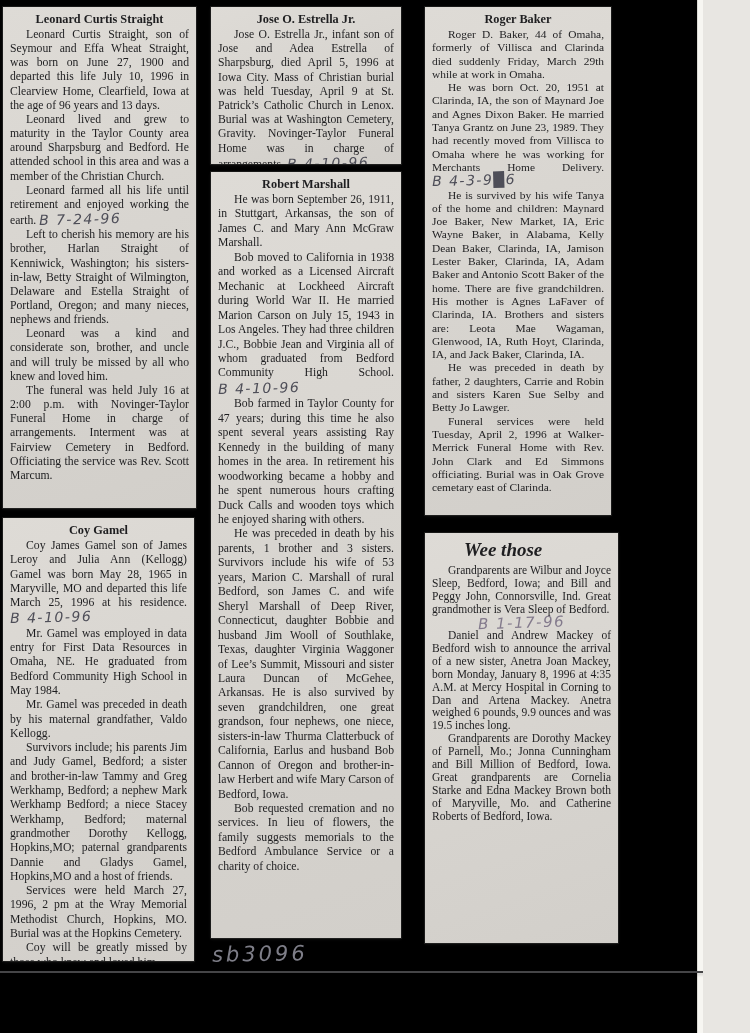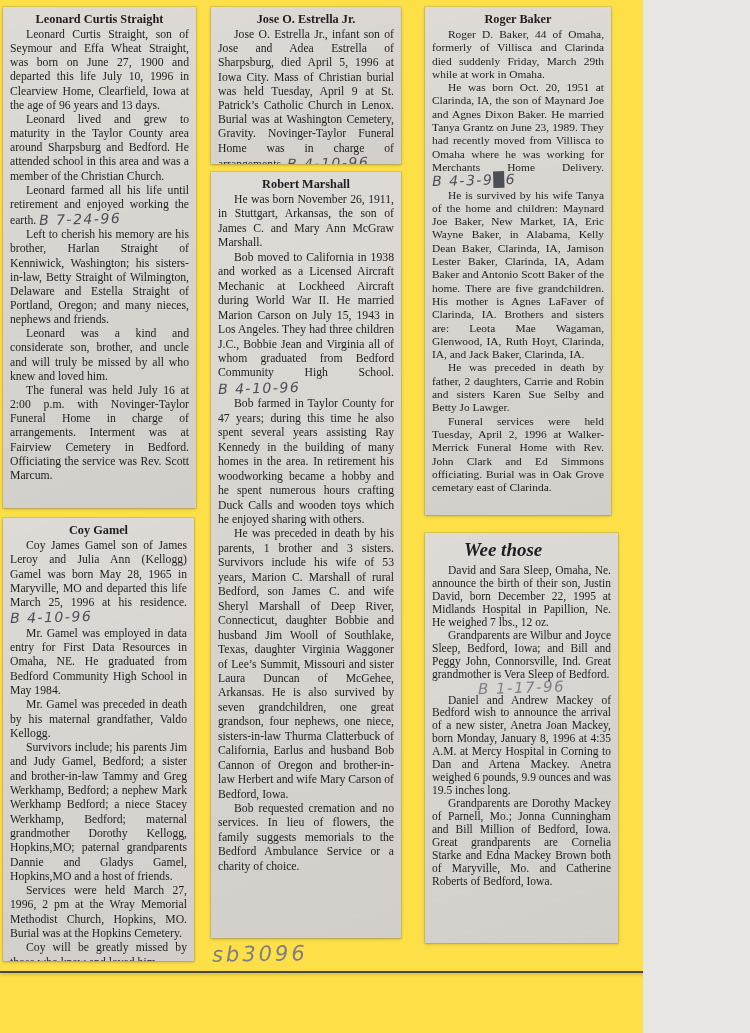--- a/index.html
+++ b/index.html
@@ -1,17 +1,17 @@
 <!DOCTYPE html>
 <html><head>
 <meta charset="utf-8">
 <style>
   html,body{margin:0;padding:0;background:#e8e6e2;}
   .page{
-    position:relative;width:643px;height:1033px;background:#fde047;
+    position:relative;width:703px;height:1033px;background:#000000;
     font-family:"Liberation Serif", serif;overflow:hidden;
   }
   
   .edge-strip{
     position:absolute;left:697px;top:0;width:53px;height:1033px;
     background:#f7f6f2;border-left:1px solid #dcdad5;
     box-shadow:-5px 0 7px -4px rgba(0,0,0,.12);
   }
   .hole{
     position:absolute;width:28px;height:28px;border-radius:50%;
@@ -92,40 +92,39 @@
     <p>Coy will be greatly missed by those who knew and loved him.</p>
   </article>
 
   <article class="clip" id="clip-estrella">
     <h2 class="clip-title">Jose O. Estrella Jr.</h2>
     <p><span>Jose O. Estrella Jr., infant son of Jose and Adea Estrella of Sharpsburg, died April 5, 1996 at Iowa City.  Mass of Christian burial was held Tuesday, April 9 at St. Patrick’s Catholic Church in Lenox.  Burial was at Washington Cemetery, Gravity.  Novinger-Taylor Funeral Home was in charge of arrangements.</span> <span class="hand">B 4-10-96</span></p>
   </article>
 
   <article class="clip" id="clip-marshall">
     <h2 class="clip-title">Robert Marshall</h2>
-    <p>He was born November 26, 1911, in Stuttgart, Arkansas, the son of James C. and Mary Ann McGraw Marshall.</p>
+    <p>He was born September 26, 1911, in Stuttgart, Arkansas, the son of James C. and Mary Ann McGraw Marshall.</p>
     <p><span>Bob moved to California in 1938 and worked as  a Licensed Aircraft Mechanic at Lockheed Aircraft during World War II.  He married Marion Carson on July 15, 1943 in Los Angeles.  They had three children J.C., Bobbie Jean and Virginia all of whom graduated from Bedford Community High School.</span> <span class="hand">B 4-10-96</span></p>
     <p>Bob farmed in Taylor County for 47 years; during this time he also spent several years assisting Ray Kennedy in the building of many homes in the area.  In retirement his woodworking became a hobby and he spent numerous hours crafting Duck Calls and wooden toys which he enjoyed sharing with others.</p>
     <p>He was preceded in death by his parents, 1 brother and 3 sisters. Survivors include his wife of 53 years, Marion C. Marshall of rural Bedford, son James C. and wife Sheryl Marshall of Deep River, Connecticut, daughter Bobbie and husband Jim Wooll of Southlake, Texas, daughter Virginia Waggoner of Lee’s Summit, Missouri and sister Laura Duncan of McGehee, Arkansas.  He is also survived by seven grandchildren, one great grandson, four nephews, one niece, sisters-in-law Thurma Clatterbuck of California, Earlus and husband Bob Cannon of Oregon and brother-in-law Herbert and wife Mary Carson of Bedford, Iowa.</p>
     <p>Bob requested cremation and no services.  In lieu of flowers, the family suggests memorials to the Bedford Ambulance Service or a charity of choice.</p>
 
   </article>
 
   <article class="clip" id="clip-baker">
     <h2 class="clip-title">Roger Baker</h2>
     <p>Roger D. Baker, 44 of Omaha, formerly of Villisca and Clarinda died suddenly Friday, March 29th while at work in Omaha.</p>
     <p><span>He was born Oct. 20, 1951 at Clarinda, IA, the son of Maynard Joe and Agnes Dixon Baker.  He married Tanya Grantz on June 23, 1989.  They had recently moved from Villisca to Omaha where he was working for Merchants Home Delivery.</span> <span class="hand">B 4-3-9█6</span></p>
     <p>He is survived by his wife Tanya of the home and children: Maynard Joe Baker, New Market, IA, Eric Wayne Baker, in Alabama, Kelly Dean Baker, Clarinda, IA, Jamison Lester Baker, Clarinda, IA, Adam Baker and Antonio Scott Baker of the home.  There are five grandchildren.  His mother is Agnes LaFaver of Clarinda, IA. Brothers and sisters are:  Leota Mae Wagaman, Glenwood, IA, Ruth Hoyt, Clarinda, IA, and Jack Baker, Clarinda, IA.</p>
     <p>He was preceded in death by father, 2 daughters, Carrie and Robin and sisters Karen Sue Selby and Betty Jo Lawger.</p>
     <p>Funeral services were held Tuesday, April 2, 1996 at Walker-Merrick Funeral Home with Rev. John Clark and Ed Simmons officiating.  Burial was in Oak Grove cemetary east of Clarinda.</p>
   </article>
 
   <article class="clip" id="clip-weeones">
     <h2 class="fancy-title">Wee those</h2>
-    <p>David and Sara Sleep, Omaha, Ne. announce the birth of their son, Justin David, born December 22, 1995 at Midlands Hospital in Papillion, Ne.  He weighed 7 lbs., 12 oz.</p>
     <p><span>Grandparents are Wilbur and Joyce Sleep, Bedford, Iowa; and Bill and Peggy John, Connorsville, Ind.  Great grandmother is Vera Sleep of Bedford.</span><span class="hand hand-block">B 1-17-96</span></p>
     <p>Daniel and Andrew Mackey of Bedford wish to announce the arrival of a new sister, Anetra Joan Mackey, born Monday, January 8, 1996 at 4:35 A.M. at Mercy Hospital in Corning to Dan and Artena Mackey.  Anetra weighed 6 pounds, 9.9 ounces and was 19.5 inches long.</p>
     <p>Grandparents are Dorothy Mackey of Parnell, Mo.; Jonna Cunningham and Bill Million of Bedford, Iowa.  Great grandparents are Cornelia Starke and Edna Mackey Brown both of Maryville, Mo. and Catherine Roberts of Bedford, Iowa.</p>
   </article>
 
   <div class="code">sb3096</div>
 
 </div>
 
 </body></html>

